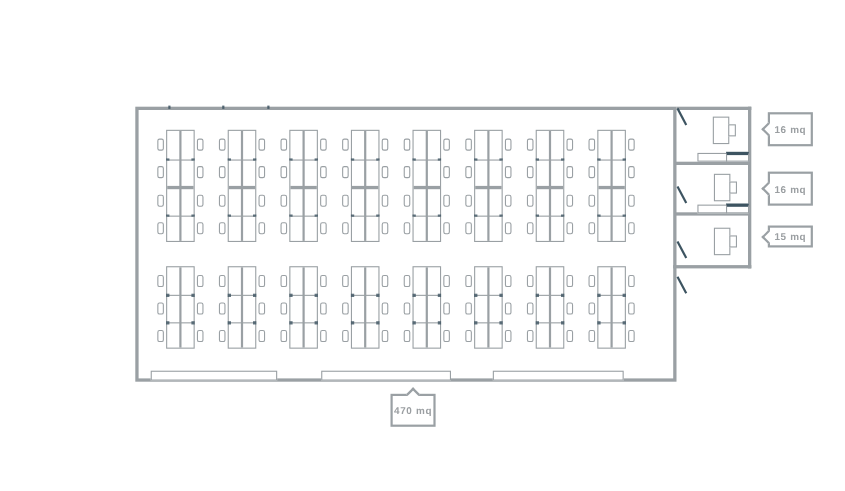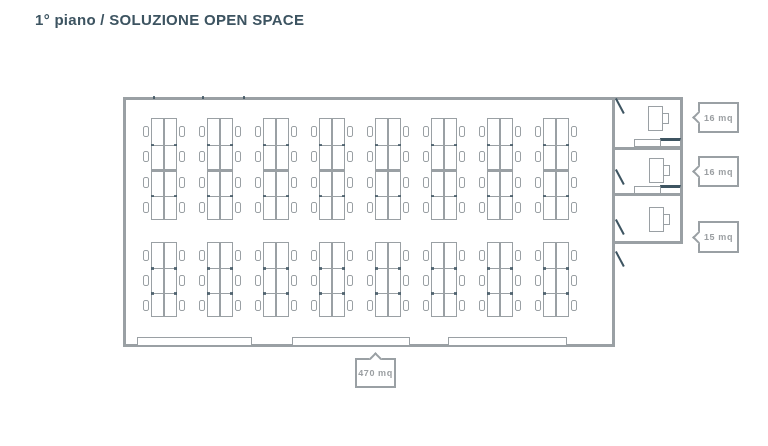--- a/index.html
+++ b/index.html
@@ -79,21 +79,20 @@
     position:absolute;top:-6px;left:50%;width:9px;height:9px;margin-left:-4.5px;
     background:var(--bg);border-top:2px solid var(--wall);
     border-left:2px solid var(--wall);transform:rotate(45deg);box-sizing:border-box;
   }
 </style>
 </head>
 <body>
 
 <div class="canvas">
 
-  <div class="page-title">1° piano / SOLUZIONE OPEN SPACE</div>
 
   <div class="plan-outline"></div>
   <div class="wall-tick" style="left:153px;top:96px;"></div>
   <div class="wall-tick" style="left:202px;top:96px;"></div>
   <div class="wall-tick" style="left:243px;top:96px;"></div>
 
   <div id="open-space-desks">
       <div class="cluster" style="left: 143px; top: 118px; width: 42px; height: 102px;">
         <div class="desk-block" style="left: 8px; top: 0px; width: 26px; height: 102px;">
           <div class="vline"></div>
@@ -421,21 +420,21 @@
   <div class="door-leaf" style="left:615px;top:252px;"></div>
 
   <div class="callout" style="left:698px;top:102px;width:41px;height:31px;">
     <span class="arrow-left"></span>
     <span>16 mq</span>
   </div>
   <div class="callout" style="left:698px;top:156px;width:41px;height:31px;">
     <span class="arrow-left"></span>
     <span>16 mq</span>
   </div>
-  <div class="callout" style="left:698px;top:221px;width:41px;height:32px;">
+  <div class="callout" style="left:698px;top:205px;width:41px;height:20px;">
     <span class="arrow-left"></span>
     <span>15 mq</span>
   </div>
 
   <div class="callout" style="left:355px;top:358px;width:41px;height:30px;">
     <span class="arrow-up"></span>
     <span>470 mq</span>
   </div>
 
 </div>

